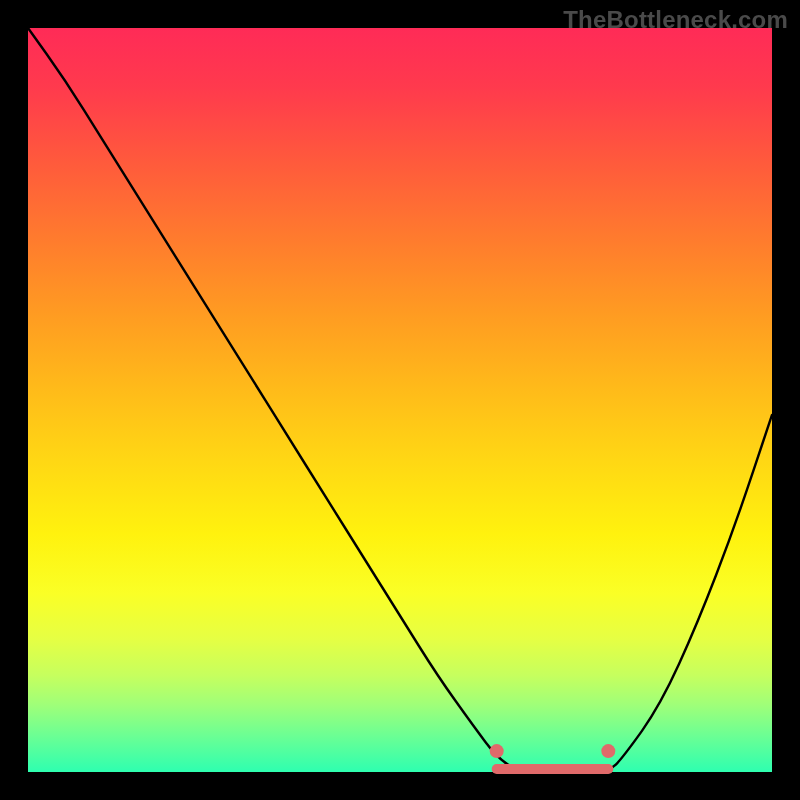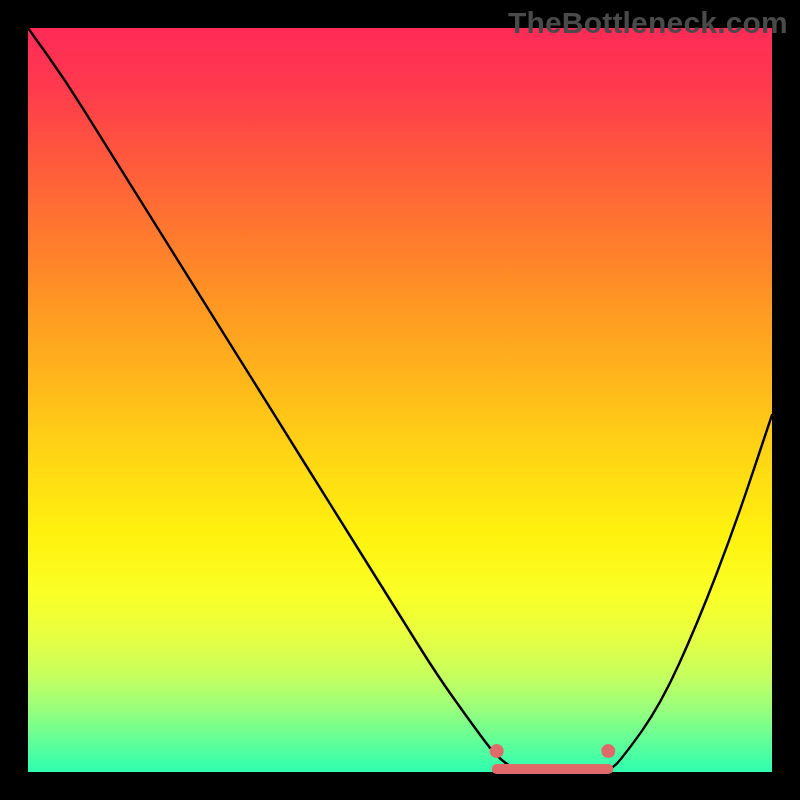--- a/index.html
+++ b/index.html
@@ -39,21 +39,21 @@
       #9fff79 91%,
       #6dff93 95%,
       #2effb0 100%
     );
   }
   .watermark {
     position: absolute;
     top: 6px;
     right: 12px;
     color: #4a4a4a;
-    font-size: 30px;
+    font-size: 24px;
     font-weight: 600;
     letter-spacing: 0.2px;
     user-select: none;
   }
   svg.overlay {
     position: absolute;
     left: 0;
     top: 0;
     width: 744px;
     height: 744px;

